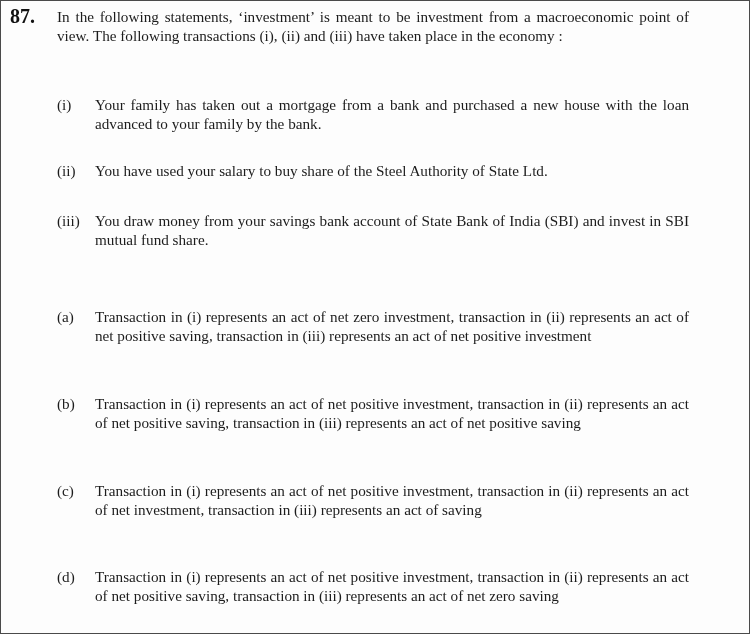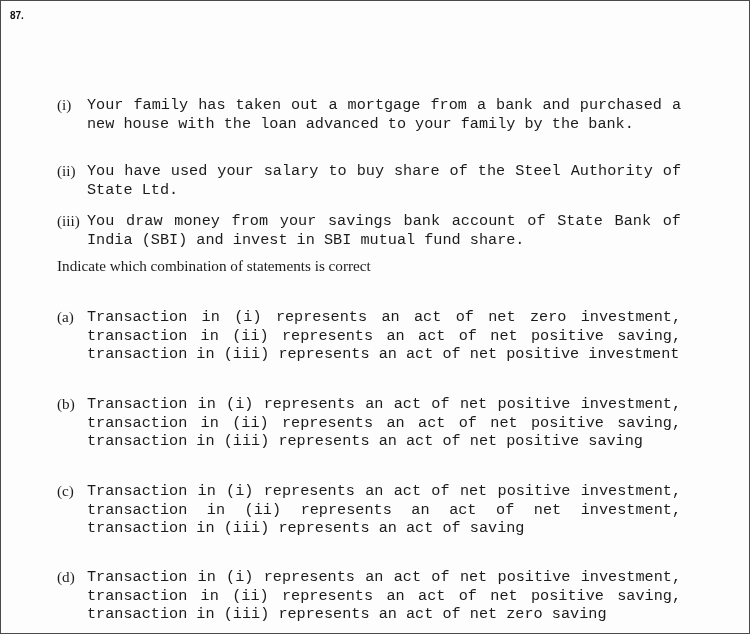--- a/index.html
+++ b/index.html
@@ -9,51 +9,51 @@
     width: 748px; height: 632px;
     border: 1px solid #4a4a4a;
     background: #fdfdfd;
     font-family: "Liberation Serif", "DejaVu Serif", serif;
     color: #1c1c1c;
     font-size: 15.2px;
     line-height: 18.5px;
   }
   .qnum {
     position: absolute; left: 9px; top: 6px;
-    font-family: Liberation Sans, sans-serif; font-weight: bold; font-size: 10px;
+    font-family: Liberation Serif, serif; font-weight: bold; font-size: 20px;
     color: #111;
   }
   .block { position: absolute; left: 56px; width: 632px; text-align: justify; }
   .stem { top: 7px; }
   .item { position: absolute; left: 56px; width: 632px; }
   .item .lbl { position: absolute; left: 0; top: 0; width: 36px; }
-  .item .txt { position: absolute; left: 30px; width: 594px; text-align: justify; text-align-last: left; font-family: Liberation Mono, monospace; }
+  .item .txt { position: absolute; left: 38px; width: 594px; text-align: justify; text-align-last: left; }
 </style>
 </head>
 <body>
 
 <div class="page">
   <div class="qnum">87.</div>
+  <div class="block stem">In the following statements, ‘investment’ is meant to be investment from a macroeconomic point of view. The following transactions (i), (ii) and (iii) have taken place in the economy :</div>
 
   <div class="item" style="top:95px;">
     <span class="lbl">(i)</span>
     <span class="txt">Your family has taken out a mortgage from a bank and purchased a new house with the loan advanced to your family by the bank.</span>
   </div>
 
   <div class="item" style="top:161px;">
     <span class="lbl">(ii)</span>
     <span class="txt">You have used your salary to buy share of the Steel Authority of State Ltd.</span>
   </div>
 
   <div class="item" style="top:211px;">
     <span class="lbl">(iii)</span>
     <span class="txt">You draw money from your savings bank account of State Bank of India (SBI) and invest in SBI mutual fund share.</span>
   </div>
 
-  <div class="block" style="top:256px;">Indicate which combination of statements is correct</div>
 
   <div class="item" style="top:307px;">
     <span class="lbl">(a)</span>
     <span class="txt">Transaction in (i) represents an act of net zero investment, transaction in (ii) represents an act of net positive saving, transaction in (iii) represents an act of net positive investment</span>
   </div>
 
   <div class="item" style="top:394px;">
     <span class="lbl">(b)</span>
     <span class="txt">Transaction in (i) represents an act of net positive investment, transaction in (ii) represents an act of net positive saving, transaction in (iii) represents an act of net positive saving</span>
   </div>

